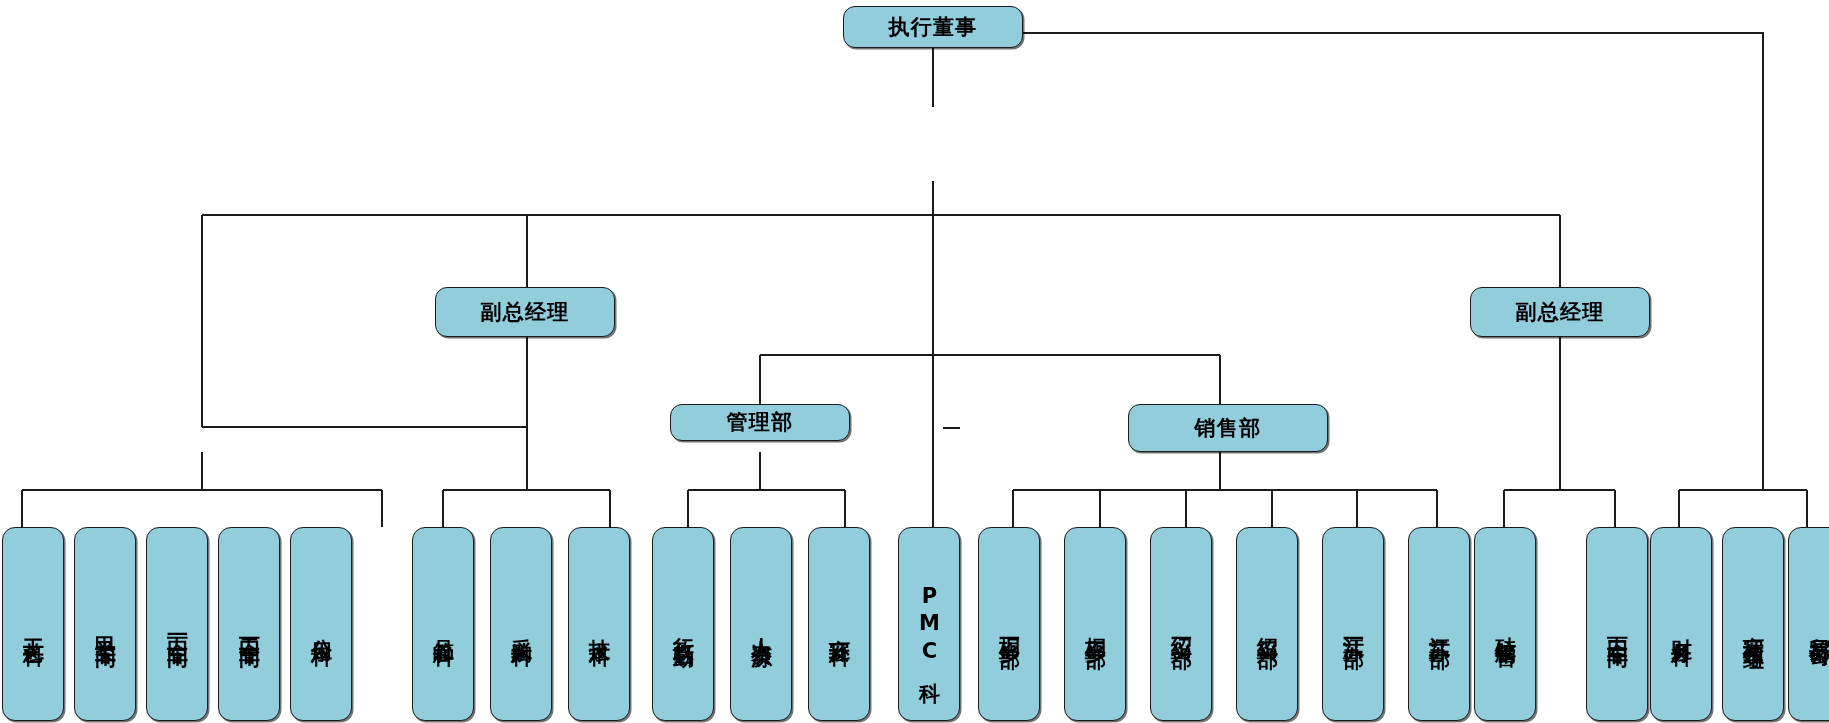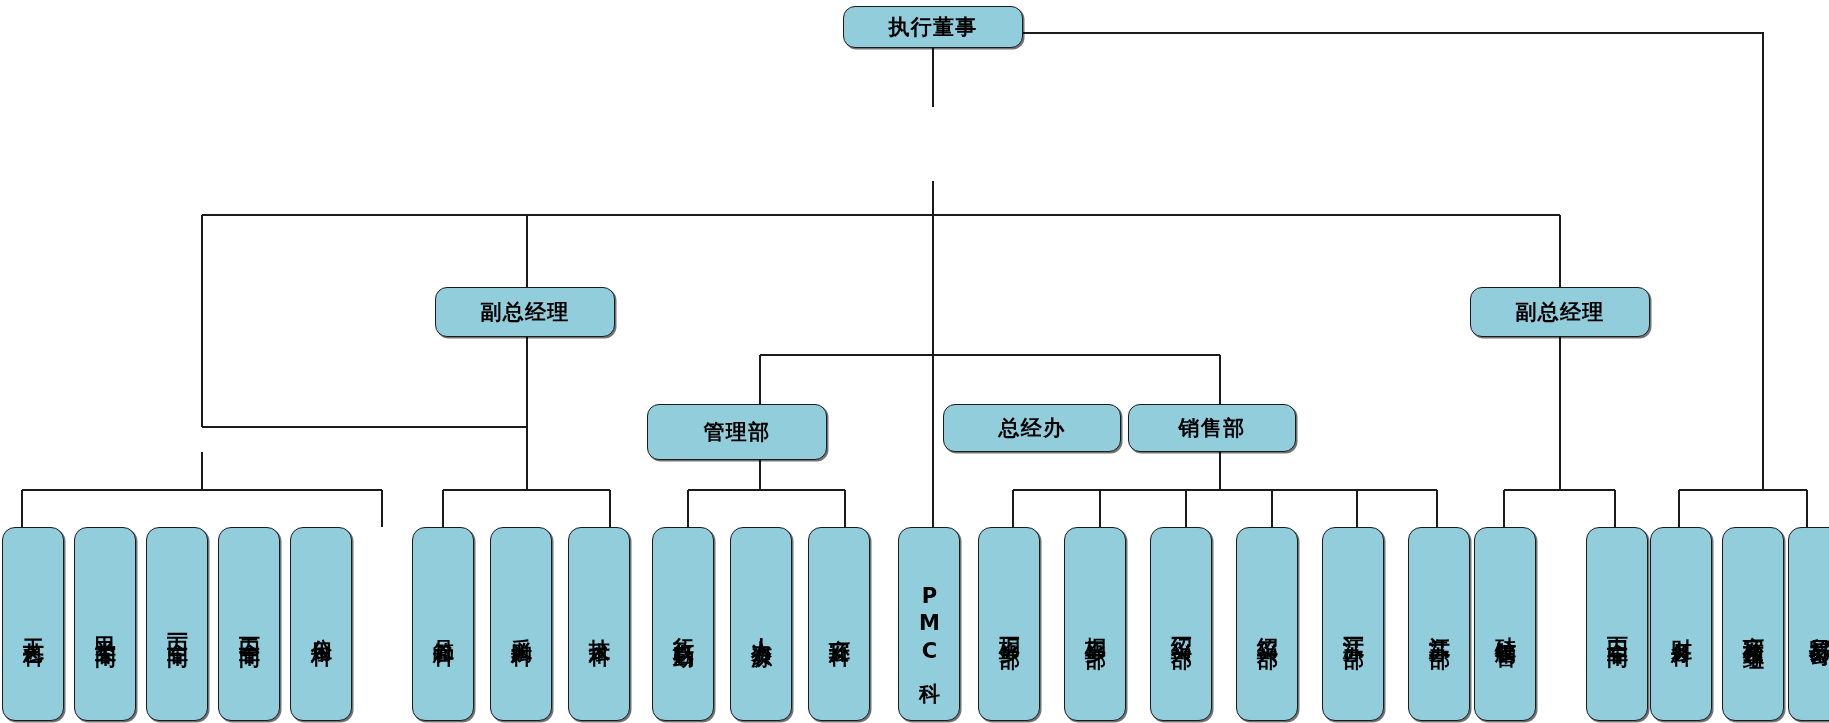--- a/index.html
+++ b/index.html
@@ -131,27 +131,24 @@
   </div>
 
 
   <div class="node h" style="left:435px;top:287px;width:180px;height:50px;">
     <span class="lbl">副总经理</span>
   </div>
   <div class="node h" style="left:1470px;top:287px;width:180px;height:50px;">
     <span class="lbl">副总经理</span>
   </div>
 
-  <div class="node h" style="left:647px;top:404px;width:180px;height:56px;">
+  <div class="node h" style="left:670px;top:404px;width:180px;height:37px;">
     <span class="lbl">管理部</span>
   </div>
-  <div class="node h" style="left:943px;top:404px;width:178px;height:48px;">
-    <span class="lbl">总经办</span>
-  </div>
-  <div class="node h" style="left:1128px;top:404px;width:168px;height:48px;">
+  <div class="node h" style="left:1128px;top:404px;width:200px;height:48px;">
     <span class="lbl">销售部</span>
   </div>
 
   <div class="node v" style="left:2px;top:527px;width:62px;height:194px;">
     <span class="lbl">工艺科</span>
   </div>
   <div class="node v" style="left:74px;top:527px;width:62px;height:194px;">
     <span class="lbl">甲类车间</span>
   </div>
   <div class="node v" style="left:146px;top:527px;width:62px;height:194px;">

